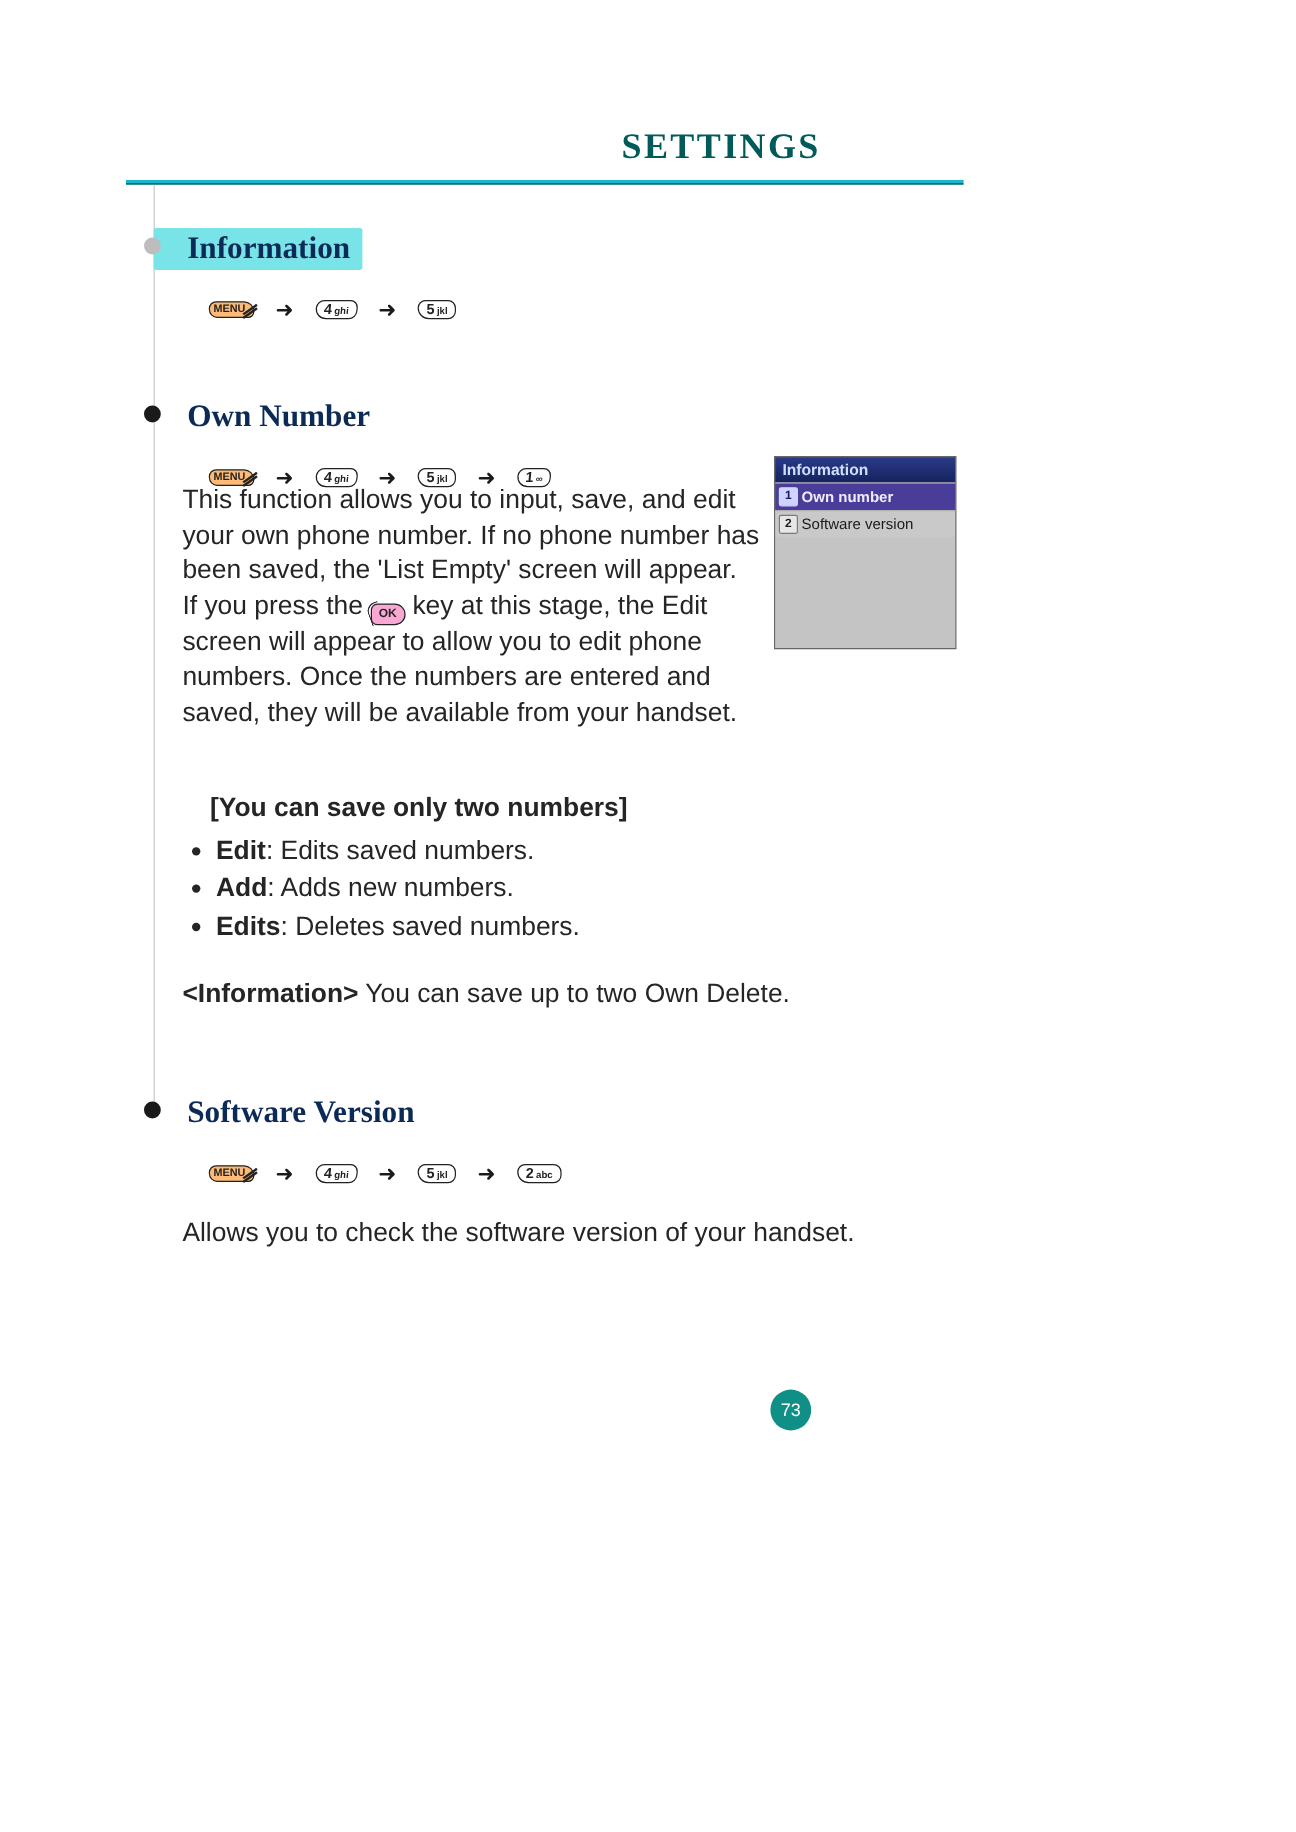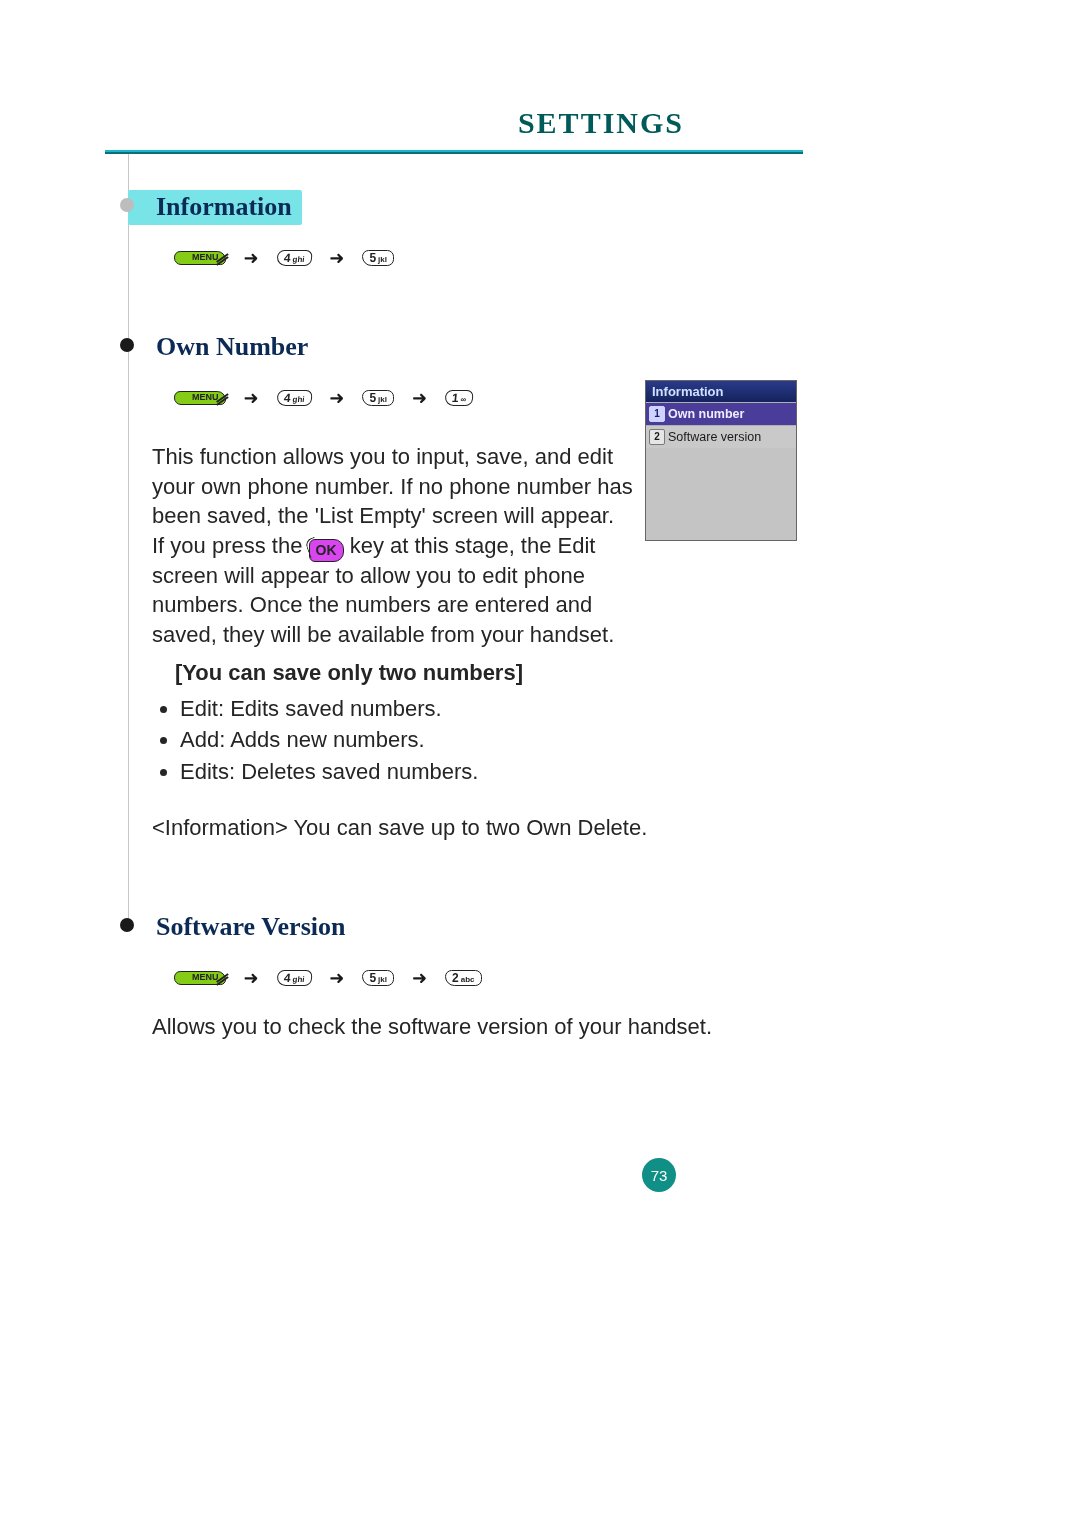--- a/index.html
+++ b/index.html
@@ -85,26 +85,26 @@
   .arrow {
     font-size: 18px;
     color: #1a1a1a;
   }
   .menukey {
     display: inline-flex;
     align-items: center;
     justify-content: center;
     border: 1.5px solid #222;
     border-radius: 7px 10px 6px 8px;
-    padding: 1px 6px 2px 17px;
+    padding: 1px 6px 2px 3px;
     font-size: 9px;
     font-weight: 700;
     line-height: 1;
     position: relative;
-    background: #84cc16;
+    background: #fdba74;
   }
   .menukey .stroke1, .menukey .stroke2 {
     position: absolute;
     width: 14px; height: 1.5px; background:#222;
     right: -3px;
     transform-origin: right center;
   }
   .menukey .stroke1 { top: 1px; transform: rotate(-35deg); }
   .menukey .stroke2 { top: 4px; transform: rotate(-35deg); }
 
@@ -120,21 +120,21 @@
     line-height: 1;
     background:#fff;
     gap:2px;
   }
   .numkey.slantL { transform: skewX(-6deg); }
   .numkey .sub { font-size: 8px; font-weight: 600; }
 
   .okkey {
     display:inline-flex; align-items:center; justify-content:center;
     border:1.5px solid #222; border-radius:6px 10px 10px 6px;
-    padding:1px 6px; font-size:14px; font-weight:700; background:#d946ef;
+    padding:1px 6px; font-size:10px; font-weight:700; background:#f9a8d4;
     position:relative;
   }
   .okkey::before{
     content:""; position:absolute; left:-5px; top:0;
     width:6px;height:100%;
   }
   .okkey .curl{
     position:absolute; left:-3px; top:-2px; width:10px;height:18px;
     border:1.5px solid #222; border-right:none; border-bottom:none;
     border-radius: 8px 0 0 0;
@@ -145,21 +145,21 @@
   .body-text {
     position: absolute;
     left: 152px;
     width: 500px;
     font-size: 22px;
     line-height: 1.35;
     color: #252525;
   }
   .body-text.wide { width: 636px; }
   .body-text.wider { width: 652px; }
-  .body-text b { font-weight: 400; }
+  .body-text b { font-weight: 700; }
 
   .note-bracket { font-weight:700;margin-left:23px; }
   ul.funcs { margin: 6px 0 0 0; padding-left: 28px; }
   ul.funcs li { margin: 2px 0; }
 
   
   .mock {
     position: absolute;
     left: 645px;
     top: 380px;
@@ -281,21 +281,21 @@
       <span class="mock-num">1</span>
       <span>Own number</span>
     </div>
     <div class="mock-row">
       <span class="mock-num">2</span>
       <span>Software version</span>
     </div>
     <div class="mock-body"></div>
   </div>
 
-  <div class="body-text" style="top:442px; width:485px">
+  <div class="body-text" style="top:401px; width:485px">
     <span>This function allows you to input, save, and edit your own phone number. If no phone number has been saved, the 'List Empty' screen will appear.</span>
     <br>
     <span>If you press the </span>
     <span class="inline-icon okkey"><span class="curl"></span><span>OK</span></span>
     <span> key at this stage, the Edit screen will appear to allow you to edit phone numbers. Once the numbers are entered and saved, they will be available from your handset.</span>
   </div>
 
 
   <div class="body-text wide" style="top:658px">
     <span class="note-bracket">[You can save only two numbers]</span>

